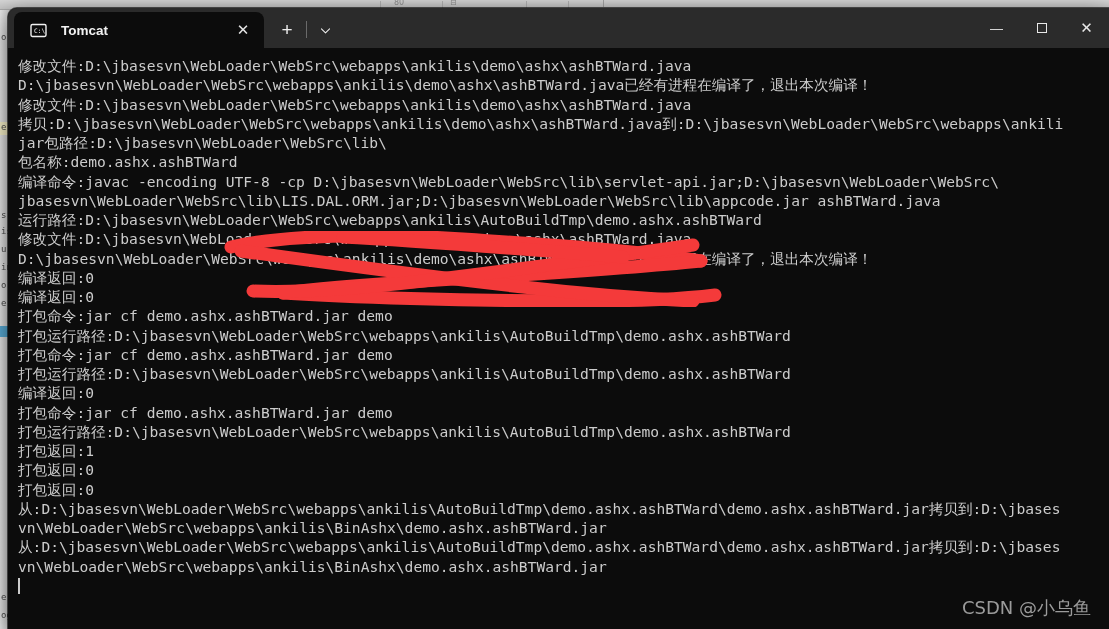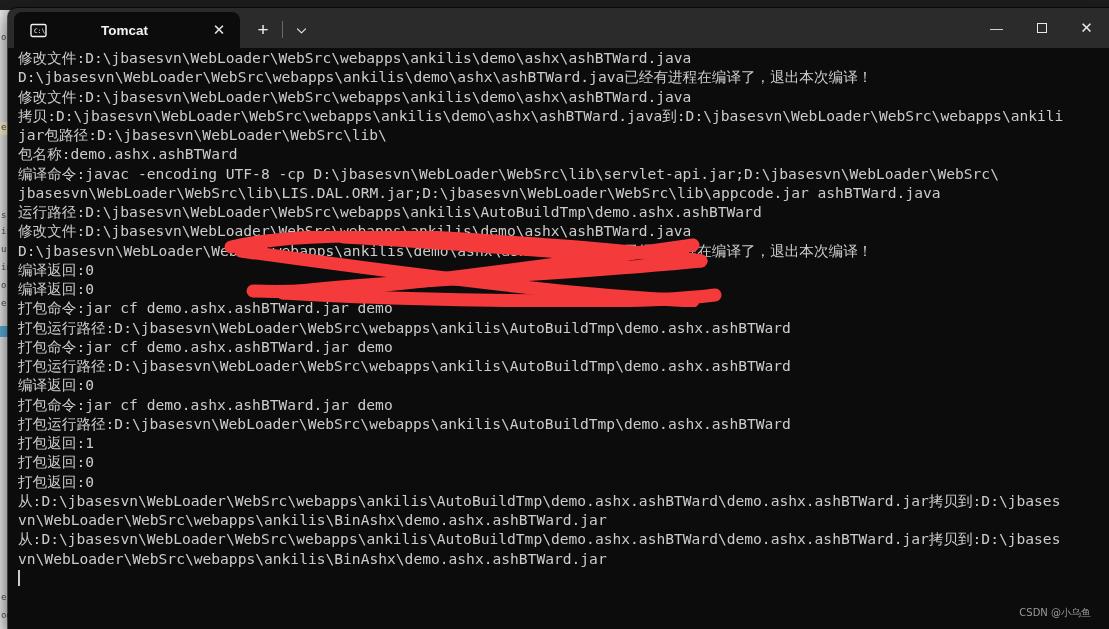--- a/index.html
+++ b/index.html
@@ -124,27 +124,26 @@
     height: 40px;
     flex: 1 1 auto;
     min-width: 0;
   }
 
   .tab {
     position: relative;
     display: flex;
     align-items: center;
     height: 36px;
-    width: 226px;
+    width: 250px;
     background: #0c0c0c;
     border-radius: 8px 8px 0 0;
     padding: 0 6px 0 16px;
     margin-left: 6px;
     cursor: default;
-    gap: 40px;
   }
   .tab-icon {
     width: 17px; height: 17px;
     flex: 0 0 auto;
     display: block;
   }
   .tab-title {
     flex: 1 1 auto;
     margin-left: 14px;
     color: #f2f2f2;
@@ -202,21 +201,21 @@
   .box-glyph {
     width: 10px; height: 10px;
     border: 1.3px solid #e8e8e8;
   }
 
   
   .term-body {
     position: relative;
     height: 581px;
     background: #0c0c0c;
-    padding: 0 0 0 10px;
+    padding: 8px 0 0 10px;
     overflow: hidden;
   }
   .term-line {
     color: #cccccc;
     font-family: "DejaVu Sans Mono", monospace;
     font-size: 14.6px;
     line-height: 19.25px;
     letter-spacing: 0px;
     white-space: pre;
   }
@@ -235,21 +234,21 @@
     width: 500px; height: 76px;
     pointer-events: none;
   }
 
   
   .watermark {
     position: absolute;
     right: 18px; bottom: 9px;
     color: #9b9b9b;
     font-family: "DejaVu Sans", sans-serif;
-    font-size: 10px;
+    font-size: 18px;
     white-space: nowrap;
   }
 </style>
 </head>
 <body>
 
 <div id="root">
 
   <div class="bg-desktop">
     <div class="bg-right-dark"></div>
@@ -262,20 +261,31 @@
       <span class="frag" style="top:22px">o</span>
       <span class="frag" style="top:112px">e</span>
       <span class="frag" style="top:200px">s</span>
       <span class="frag" style="top:216px">is</span>
       <span class="frag" style="top:234px">u</span>
       <span class="frag" style="top:252px">in</span>
       <span class="frag" style="top:270px">o</span>
       <span class="frag" style="top:288px">e</span>
       <span class="frag" style="top:582px">e</span>
       <span class="frag" style="top:600px">og</span>
+    </div>
+    <div class="bg-toolbar">
+      <div class="bg-toolbar-marks">
+        <i style="left:0px"></i>
+          <i style="left:62px"></i>
+          <i style="left:146px"></i>
+          <i style="left:188px"></i>
+        <span class="bg-toolbar-glyph" style="left:14px">80</span>
+        <span class="bg-toolbar-glyph" style="left:70px">⊟</span>
+        <span class="bg-toolbar-glyph" style="left:222px">|</span>
+      </div>
     </div>
   </div>
 
   <div class="term-window">
 
     <div class="titlebar">
 
       <div class="tabstrip">
 
         <div class="tab">

